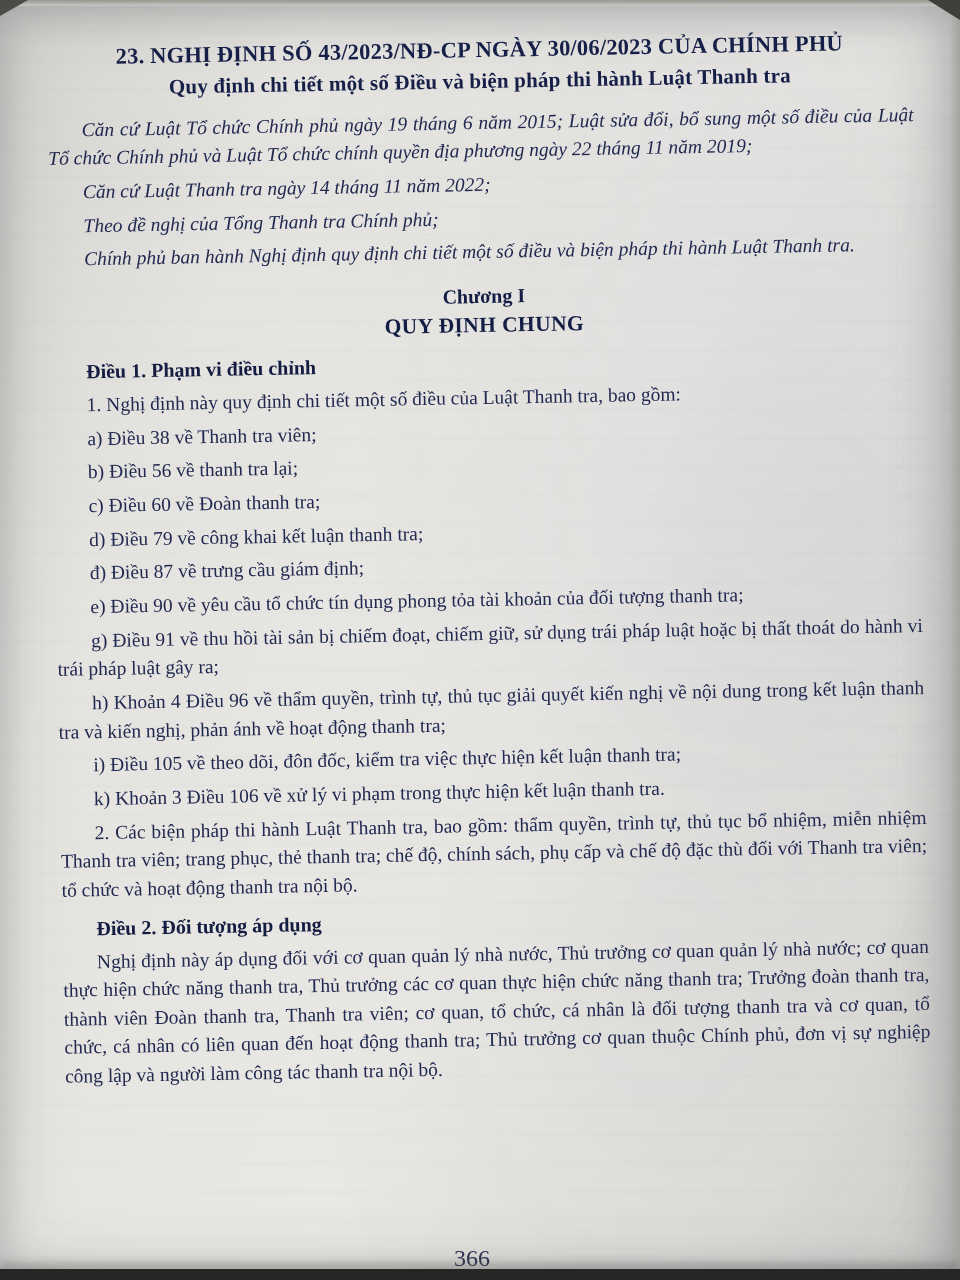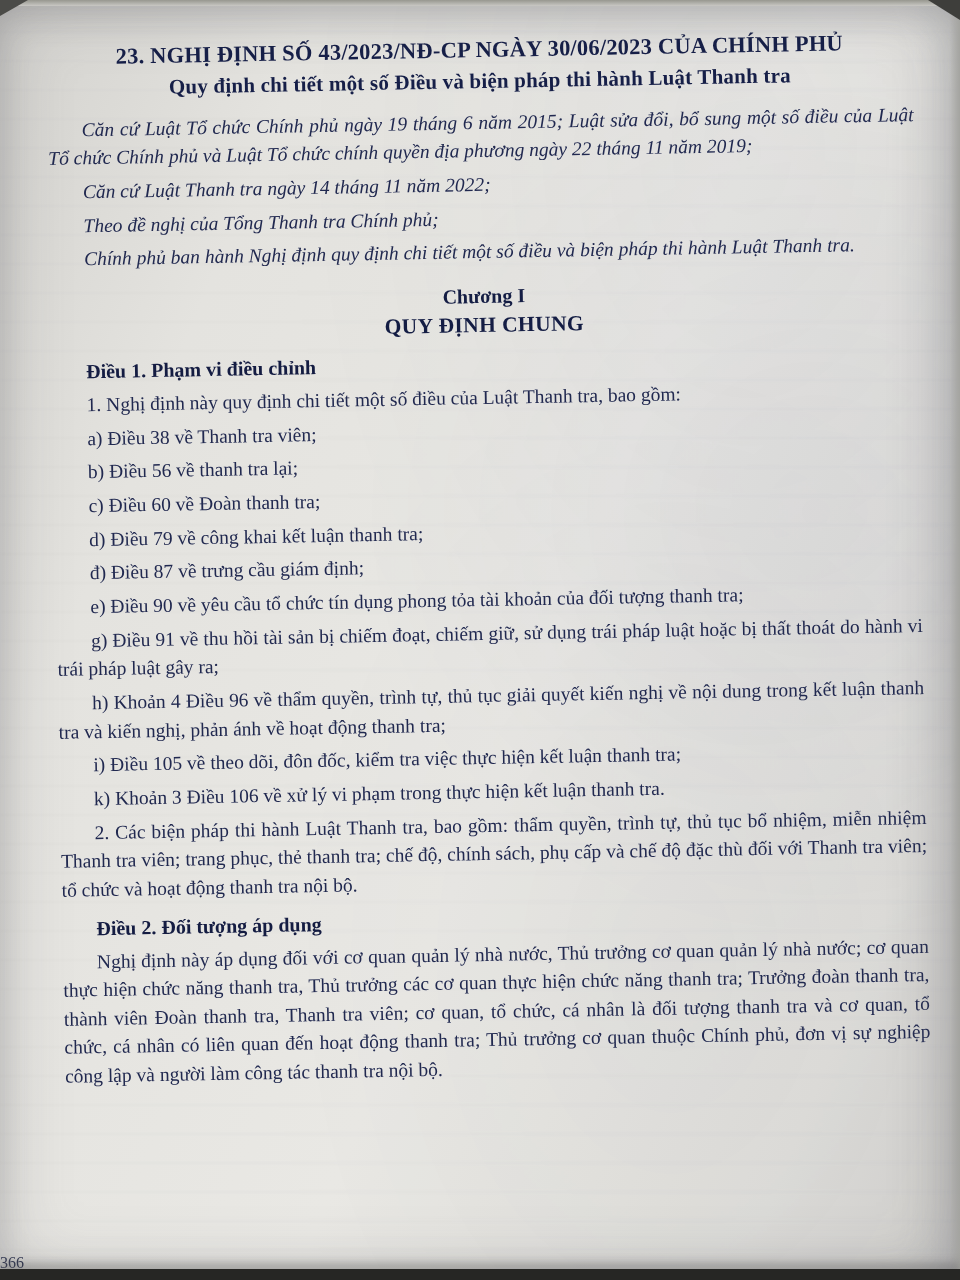--- a/index.html
+++ b/index.html
@@ -58,22 +58,22 @@
   }
   p.preamble{font-style:italic;}
   .chapter{margin:15px 0 10px;text-align:center;font-weight:700;color:#141d44;}
   .chapter .num{font-size:20px;line-height:1.4;}
   .chapter .name{font-size:21.5px;line-height:1.4;letter-spacing:.4px;}
   h2.article{
     margin:9px 0 6px;font-size:20px;font-weight:700;color:#141c42;
     text-indent:34px;line-height:1.4;
   }
   .page-number{
-    position:absolute;left:0;right:16px;bottom:8px;
-    font-size:16px;color:#2a3150;
+    position:absolute;left:0;right:16px;bottom:8px;text-align:center;
+    font-size:24px;color:#2a3150;
   }
 </style>
 </head>
 <body>
 
 <div class="scan">
 
   <div class="bleed"></div>
 
   <div class="tilt">

